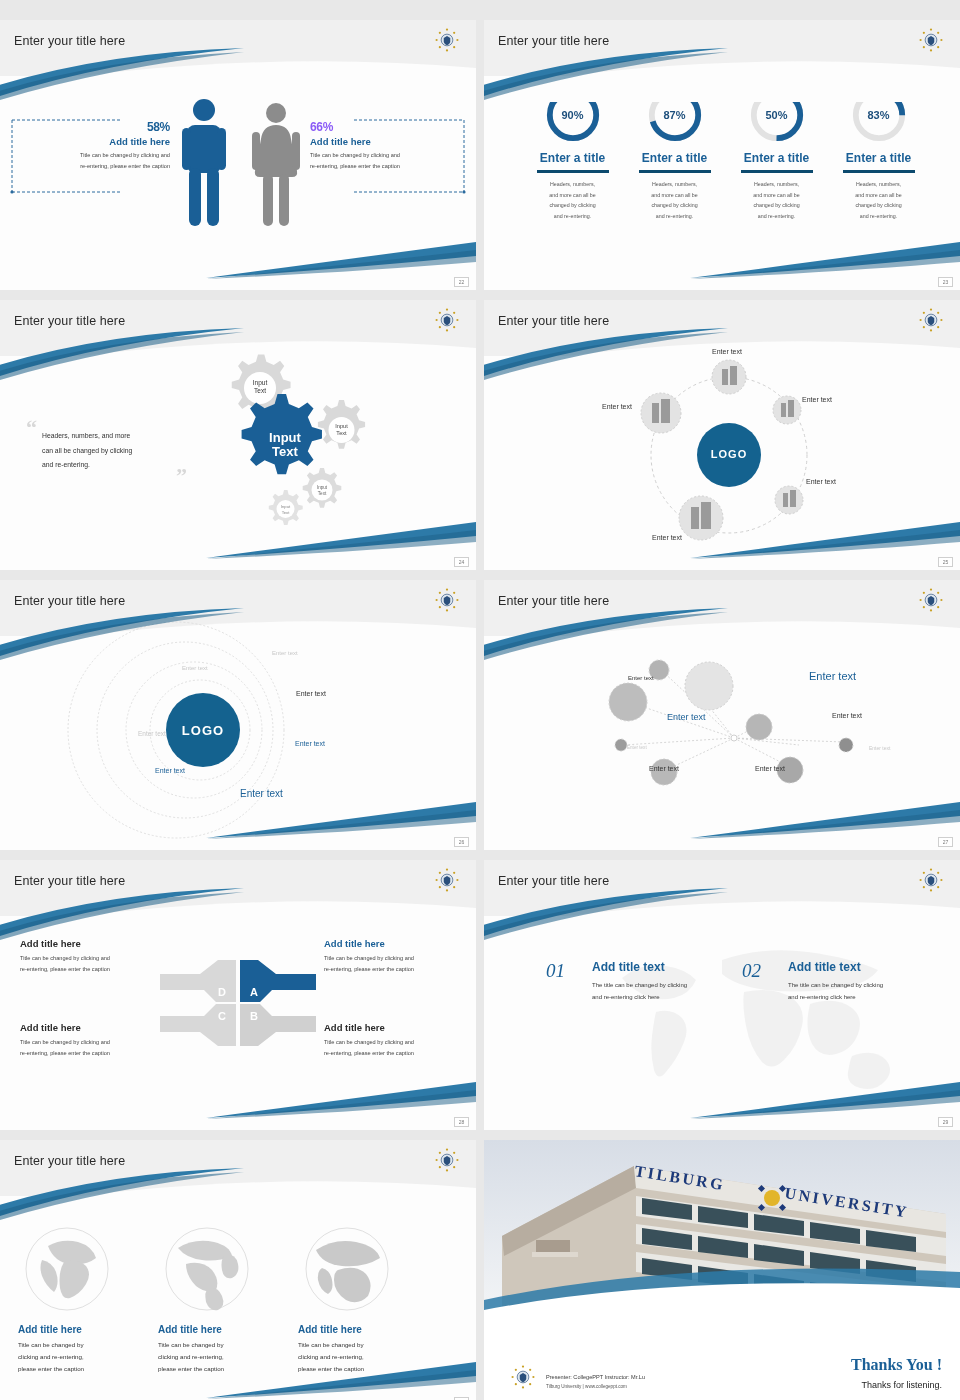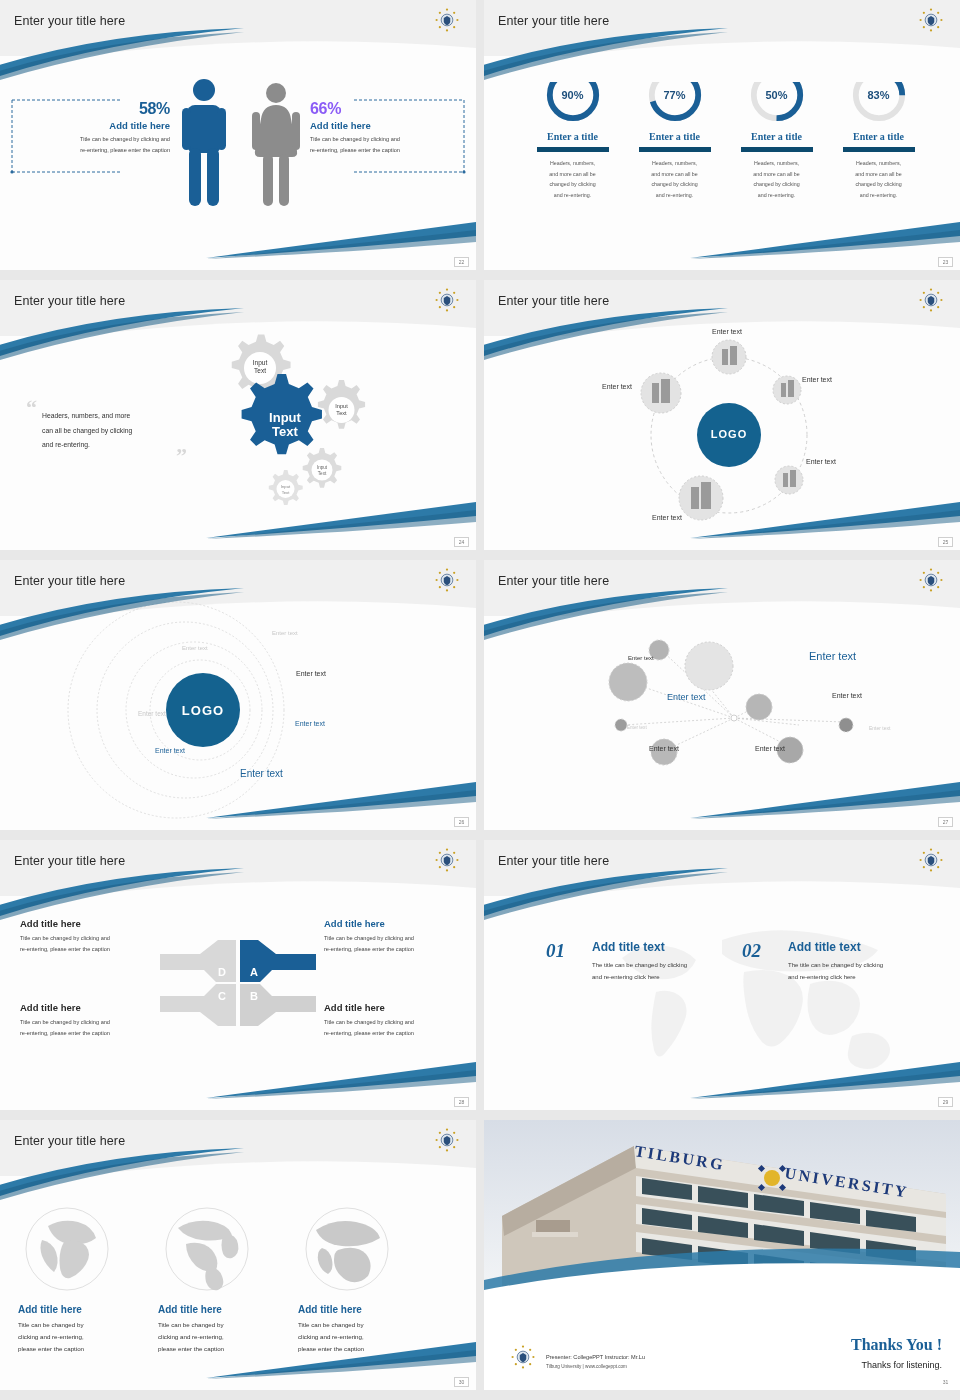--- a/index.html
+++ b/index.html
@@ -10,20 +10,21 @@
     overflow: hidden;
   }
   .deck {
     width: 960px; height: 1240px;
     display: grid;
     grid-template-columns: 476px 476px;
     grid-template-rows: repeat(5, 270px);
     column-gap: 8px;
     row-gap: 10px;
     padding: 0 0 0 0;
+    margin-top: 20px;
   }
   .slide {
     position: relative;
     width: 476px; height: 270px;
     background: #fdfdfd;
     overflow: hidden;
   }
   
   .hdr-band {
     position: absolute; left: 0; top: 0; width: 100%; height: 56px;
@@ -44,33 +45,33 @@
   .logo { position: absolute; right: 16px; top: 7px; width: 26px; height: 26px; z-index: 7; }
   .pagenum {
     position: absolute; right: 7px; bottom: 3px;
     width: 15px; height: 10px;
     border: 1px solid #cfcfcf; background: #fff;
     font-size: 5px; color: #7a7a7a;
     display: flex; align-items: center; justify-content: center;
     z-index: 8;
   }
   .body { position: absolute; inset: 0; z-index: 4; }
-  .pct { font-size: 16px; font-weight: bold; letter-spacing:-.3px; }
+  .pct { font-size: 12px; font-weight: bold; letter-spacing:-.3px; }
   .pct.blue { color:#1a5f96; } .pct.gray { color:#8b5cf6; }
   .add-t { font-size: 9.5px; font-weight: bold; color:#1a5f96; margin-top:2px; }
   .cap { font-size:5.6px; color:#444; line-height:1.9; margin-top:3px; }
 
   
   .donuts { position:absolute; left:0; top:66px; width:476px; display:flex; justify-content:center; gap:30px;padding-left:7px; }
   .donut-col { width:72px; text-align:center; }
   .donut { width:58px; height:58px; margin:0 auto; position:relative; }
   .donut .val { position:absolute; inset:0; display:flex; align-items:center; justify-content:center;
                 font-size:11px; font-weight:bold; color:#1d4f7c; }
-  .d-title { font-size:10px; font-weight:bold; color:#1a5f96; margin-top:7px;
-             padding-bottom:5px; border-bottom:5px solid #0c4a6e;font-family:Liberation Serif, serif; }
+  .d-title { font-size:12px; font-weight:bold; color:#1a5f96; margin-top:7px;
+             padding-bottom:5px; border-bottom:3px solid #0c4a6e; }
   .d-desc { font-size:5.3px; color:#555; line-height:2.0; margin-top:6px; }
 
   
   .quote { position:absolute; left:26px; top:120px; width:180px; }
   .qmark { font-size:22px; color:#d8d8d8; font-family:"Liberation Serif", serif; font-weight:bold; line-height:.7; }
   .qtext { font-size:6.8px; color:#333; line-height:2.1; margin-left:16px; margin-top:-6px; }
   .qmark2 { font-size:22px; color:#d8d8d8; font-family:"Liberation Serif", serif; font-weight:bold;
             position:absolute; left:150px; top:48px; line-height:.7; }
 
   
@@ -79,21 +80,21 @@
   .ent.faint { color:#c8c8c8; }
 
   
   .col-blk { position:absolute; width:152px; }
   .col-blk h4 { font-size:9.5px; color:#2a2a2a; font-weight:bold; }
   .col-blk h4.blue { color:#1a5f96; }
   .col-blk p { font-size:5.6px; color:#444; line-height:2.0; margin-top:4px; }
 
   
   .numblk { position:absolute; top:100px; }
-  .bignum { font-size:19px; font-weight:bold; font-style:italic; color:#1a5f96;
+  .bignum { font-size:19px; font-weight:normal; font-style:italic; color:#1a5f96;
             font-family:"Liberation Serif", serif; float:left; }
   .numttl { font-size:12px; font-weight:bold; color:#1a5f96; margin-left:46px; }
   .numdesc { font-size:6px; color:#3a3a3a; line-height:2.0; margin-left:46px; margin-top:5px; }
 
   
   .globe-col { position:absolute; top:86px; width:140px; text-align:left; }
   .globe-col .g-title { font-size:10px; font-weight:bold; color:#1a5f96; margin-top:8px; }
   .globe-col .g-desc { font-size:6.2px; color:#333; line-height:1.95; margin-top:4px; }
 
   
@@ -227,21 +228,21 @@
           <span>and more can all be</span><br>
           <span>changed by clicking</span><br>
           <span>and re-entering.</span></div>
       </div>
       <div class="donut-col">
         <div class="donut">
           <svg viewBox="0 0 40 40">
               <circle cx="20" cy="20" r="16" fill="none" stroke="#e2e2e2" stroke-width="4"></circle>
           <circle cx="20" cy="20" r="16" fill="none" stroke="#1a5f96" stroke-width="4" stroke-dasharray="70.4 100.5" transform="rotate(-90 20 20)"></circle>
             </svg>
-          <div class="val">77%</div>
+          <div class="val">87%</div>
         </div>
         <div class="d-title">Enter a title</div>
         <div class="d-desc"><span>Headers, numbers,</span><br>
           <span>and more can all be</span><br>
           <span>changed by clicking</span><br>
           <span>and re-entering.</span></div>
       </div>
       <div class="donut-col">
         <div class="donut">
           <svg viewBox="0 0 40 40">

